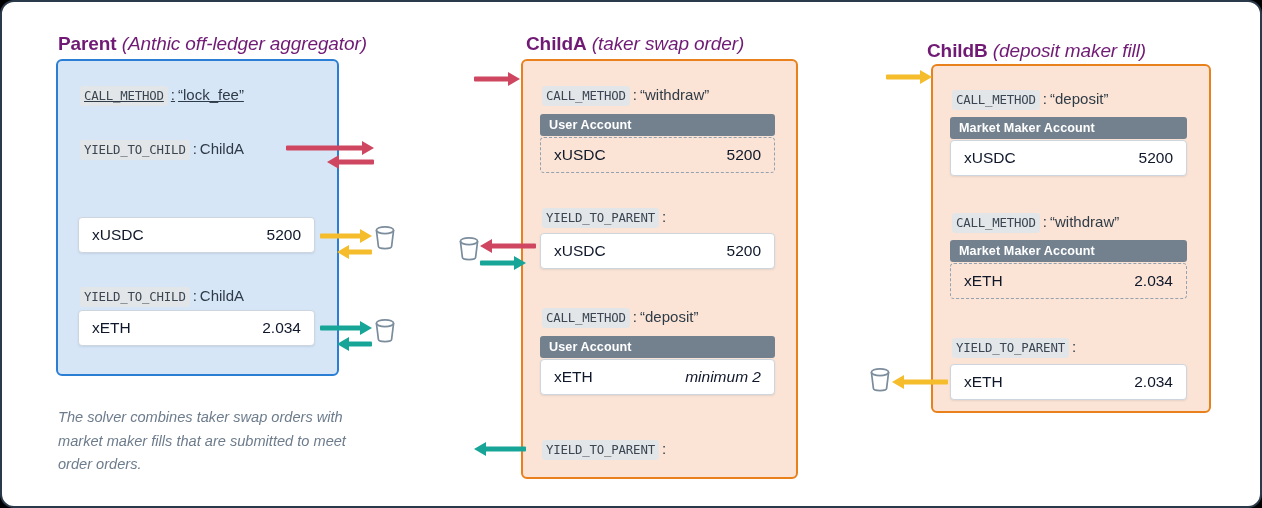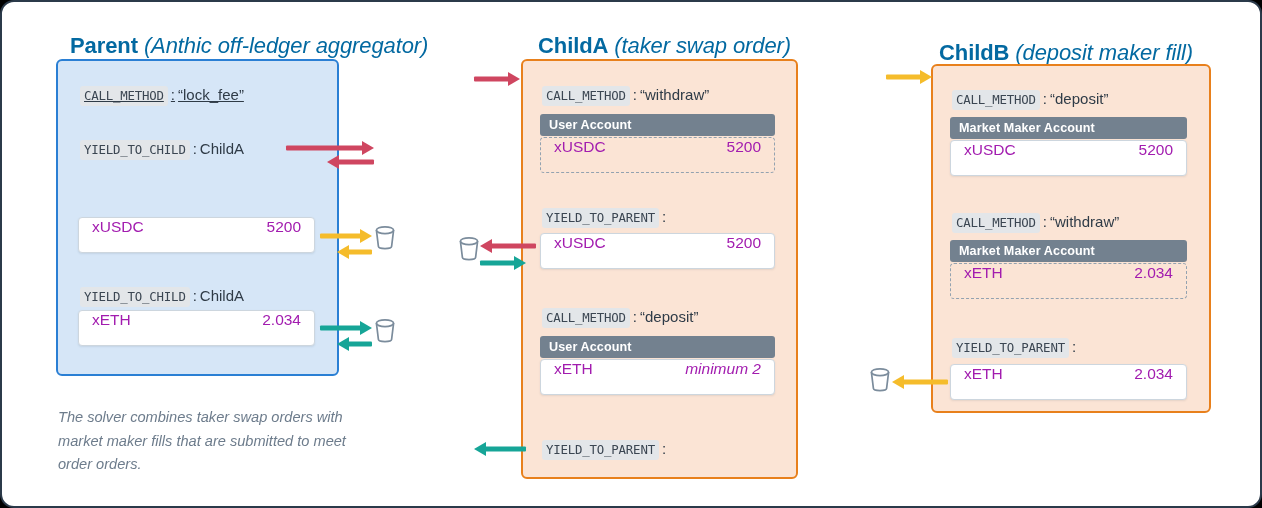--- a/index.html
+++ b/index.html
@@ -8,21 +8,21 @@
   .canvas{
     position:absolute; left:0; top:0; width:1262px; height:508px;
     background:#ffffff; border-radius:14px; box-sizing:border-box;
     border:2px solid #2b3a4a;
     overflow:hidden;
   }
 
   
   .col-title{
     position:absolute; white-space:nowrap;
-    font-size:22px; color:#0369a1; letter-spacing:-0.1px;margin-left:12px;
+    font-size:19px; color:#701a75; letter-spacing:-0.1px;
   }
   .col-title b{font-weight:bold;}
   .col-title i{font-style:italic; font-weight:normal;}
 
   
   .panel{position:absolute; box-sizing:border-box; border-radius:6px;}
   .panel.parent{background:#d6e6f7; border:2.2px solid #2a7fd4;}
   .panel.child{background:#fbe4d5; border:2.2px solid #e8801c;}
 
   
@@ -30,22 +30,22 @@
   .kw{
     font-family:"DejaVu Sans Mono","Liberation Mono",monospace;
     background:#e3e6e9; padding:2px 4px 3px 4px; border-radius:3px;
     font-size:12.4px; color:#3b4652; letter-spacing:-0.2px;
   }
   .val{font-size:15px; color:#2f3b47; margin-left:3px;}
 
   
   .resbox{
     position:absolute; box-sizing:border-box;
-    display:flex; align-items:flex-start; justify-content:space-between;
-    padding:0 13px; font-size:15.5px; color:#a21caf;
+    display:flex; align-items:center; justify-content:space-between;
+    padding:0 13px; font-size:15.5px; color:#0f172a;
     border-radius:4px;
   }
   .resbox.solid{background:#ffffff; border:1.4px solid #cdd6de; box-shadow:0 1px 2px rgba(40,60,80,.10);}
   .resbox.dashed{background:transparent; border:1.6px dashed #93a2b0;}
   .resbox .amt{font-variant-numeric:tabular-nums;}
   .resbox .amt.ital{font-style:italic;margin-left:40px;}
 
   .acct-hdr{
     position:absolute; box-sizing:border-box;
     background:#73818f; color:#ffffff;

